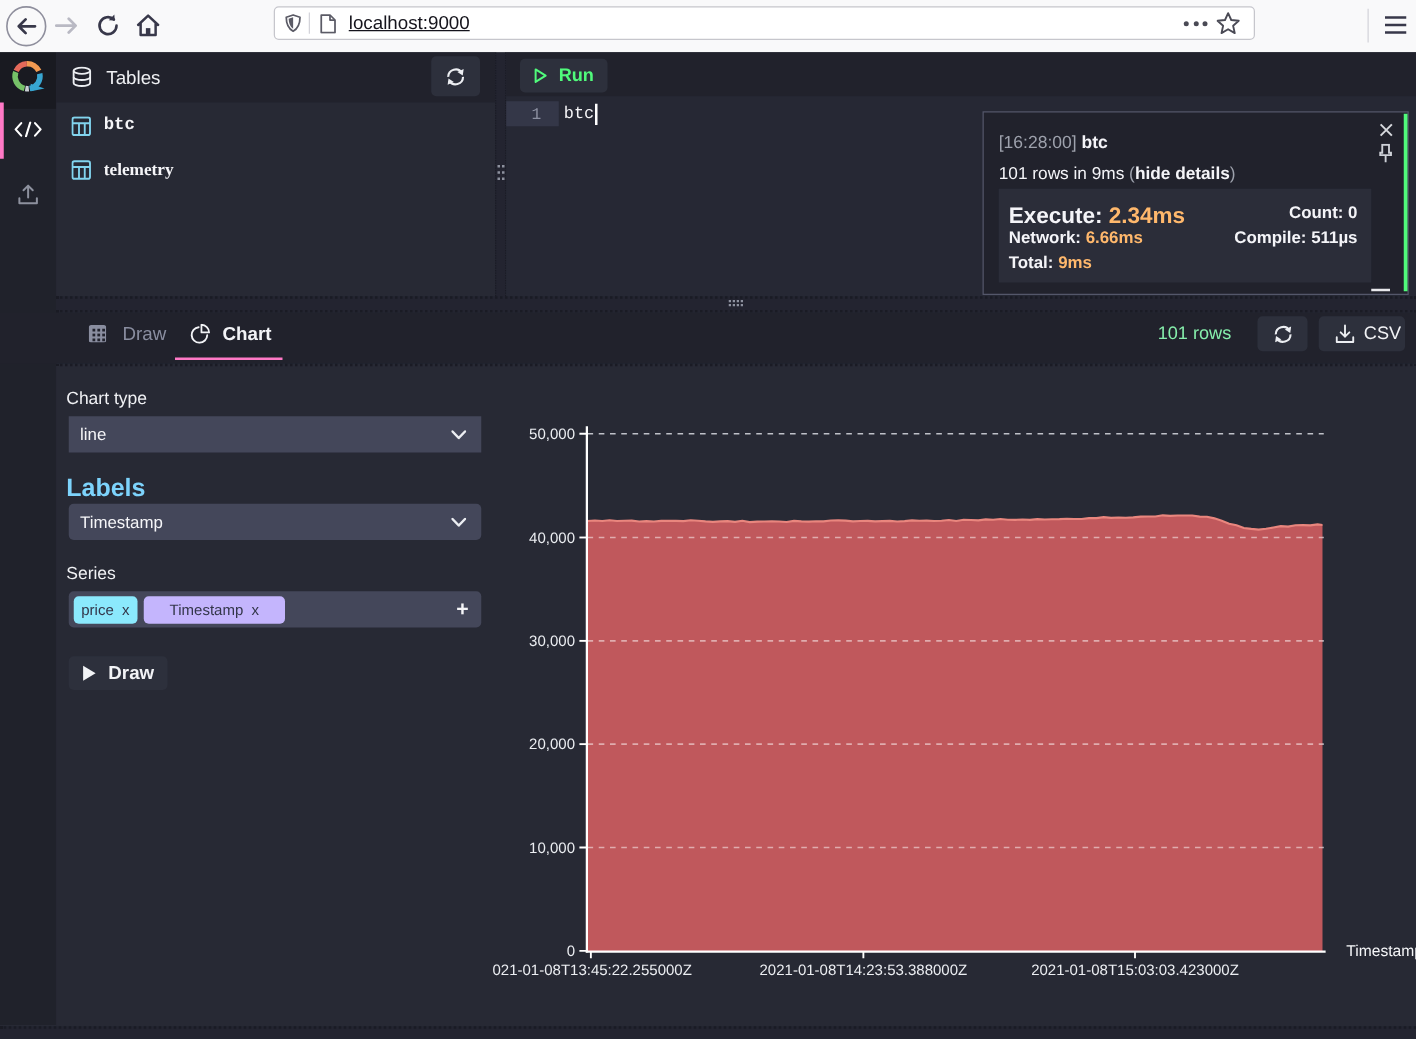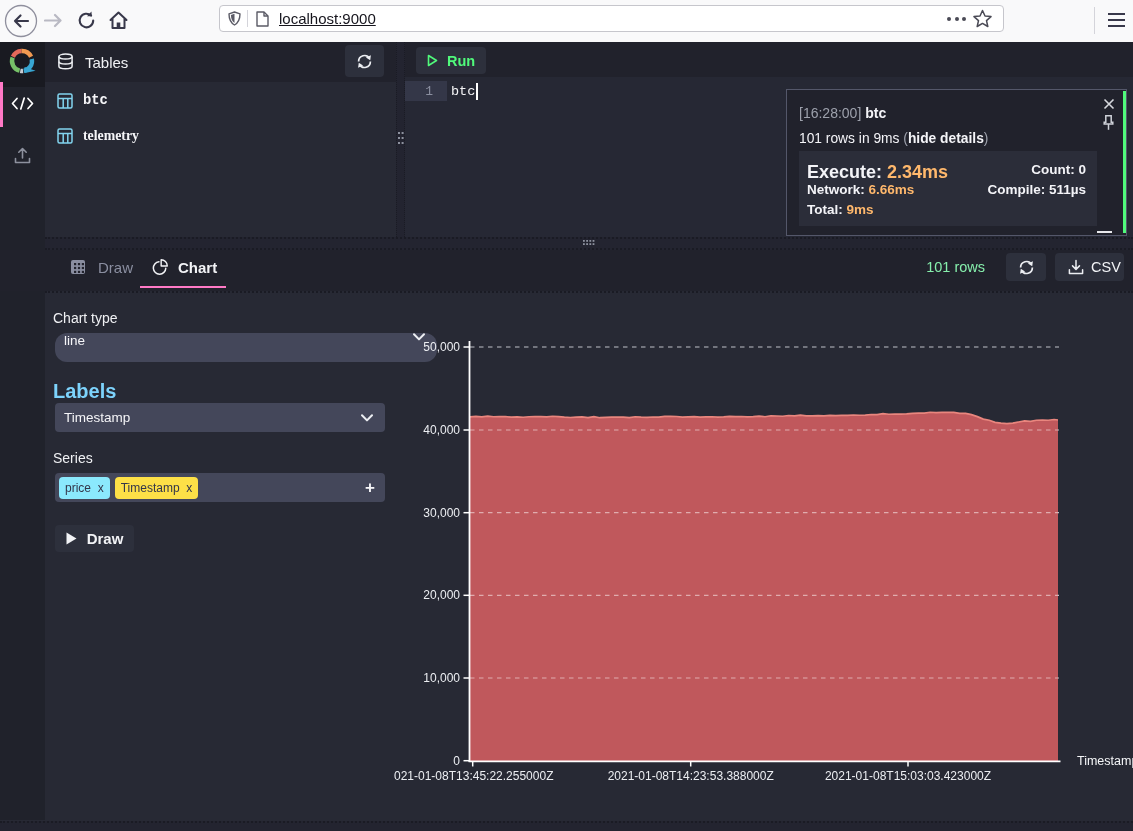--- a/index.html
+++ b/index.html
@@ -219,37 +219,37 @@
         <path d="M1.5 11.5 V15.5 H15.5 V11.5"></path>
         <path d="M8.5 1.5 V11 M4.8 7.3 L8.5 11 L12.2 7.3"></path>
       </g>
     </svg>
     <span style="margin-left:7px;color:#f2f3f6;font-size:14.5px;">CSV</span>
   </div>
 
   <div class="abs" style="left:45px;top:291px;width:1088px;height:530px;background:#272934;border-top:2px dotted #1a1b24;"></div>
 
   <div class="abs" style="left:53px;top:310px;color:#f0f1f4;font-size:14px;font-weight:400;">Chart type</div>
-  <div class="abs" style="left:55px;top:333px;width:382px;height:29px;background:#44475a;border-radius:12px;display:flex;align-items:flex-start;">
+  <div class="abs" style="left:55px;top:333px;width:330px;height:29px;background:#44475a;border-radius:0;display:flex;align-items:center;">
     <span style="margin-left:9px;color:#f5f5f8;font-size:13.5px;">line</span>
     <svg style="position:absolute;right:12px;" width="12" height="8" viewBox="0 0 12 8">
         <path d="M1 1.2 L6 6.4 L11 1.2" stroke="#eceef2" stroke-width="2" fill="none" stroke-linecap="round" stroke-linejoin="round"></path>
       </svg>
   </div>
   <div class="abs" style="left:53px;top:380px;color:#7dd3fc;font-size:20px;font-weight:700;">Labels</div>
   <div class="abs" style="left:55px;top:403px;width:330px;height:29px;background:#44475a;border-radius:4px;display:flex;align-items:center;">
     <span style="margin-left:9px;color:#f5f5f8;font-size:13.5px;">Timestamp</span>
     <svg style="position:absolute;right:12px;" width="12" height="8" viewBox="0 0 12 8">
         <path d="M1 1.2 L6 6.4 L11 1.2" stroke="#eceef2" stroke-width="2" fill="none" stroke-linecap="round" stroke-linejoin="round"></path>
       </svg>
   </div>
   <div class="abs" style="left:53px;top:450px;color:#f0f1f4;font-size:14px;font-weight:400;">Series</div>
   <div class="abs" style="left:55px;top:473px;width:330px;height:29px;background:#44475a;border-radius:4px;display:flex;align-items:center;">
     <span style="margin-left:4px;background:#8be9fd;border-radius:4px;height:22px;display:inline-flex;align-items:center;padding:0 6px;color:#33364a;font-size:12px;">price&nbsp;&nbsp;x</span>
-    <span style="margin-left:5px;background:#fde047;border-radius:4px;height:22px;display:inline-flex;align-items:center;padding:0 6px;color:#33364a;font-size:12px;">Timestamp&nbsp;&nbsp;x</span>
+    <span style="margin-left:5px;background:#c4b5fd;border-radius:4px;height:22px;display:inline-flex;align-items:center;padding:0 21px;color:#33364a;font-size:12px;">Timestamp&nbsp;&nbsp;x</span>
     <span style="position:absolute;right:10px;color:#f5f5f8;font-size:17px;font-weight:600;">+</span>
   </div>
   <div class="abs btn" style="left:55px;top:525px;width:79px;height:27px;">
     <svg width="11" height="13" viewBox="0 0 11 13">
         <path d="M0.5 0.5 L10.5 6.5 L0.5 12.5 Z" fill="#f2f3f6"></path>
       </svg>
     <span style="margin-left:10px;color:#f2f3f6;font-size:15px;font-weight:600;">Draw</span>
   </div>
 
   <svg class="abs" style="left:388px;top:330px;" width="745" height="460" viewBox="0 0 745 460">

